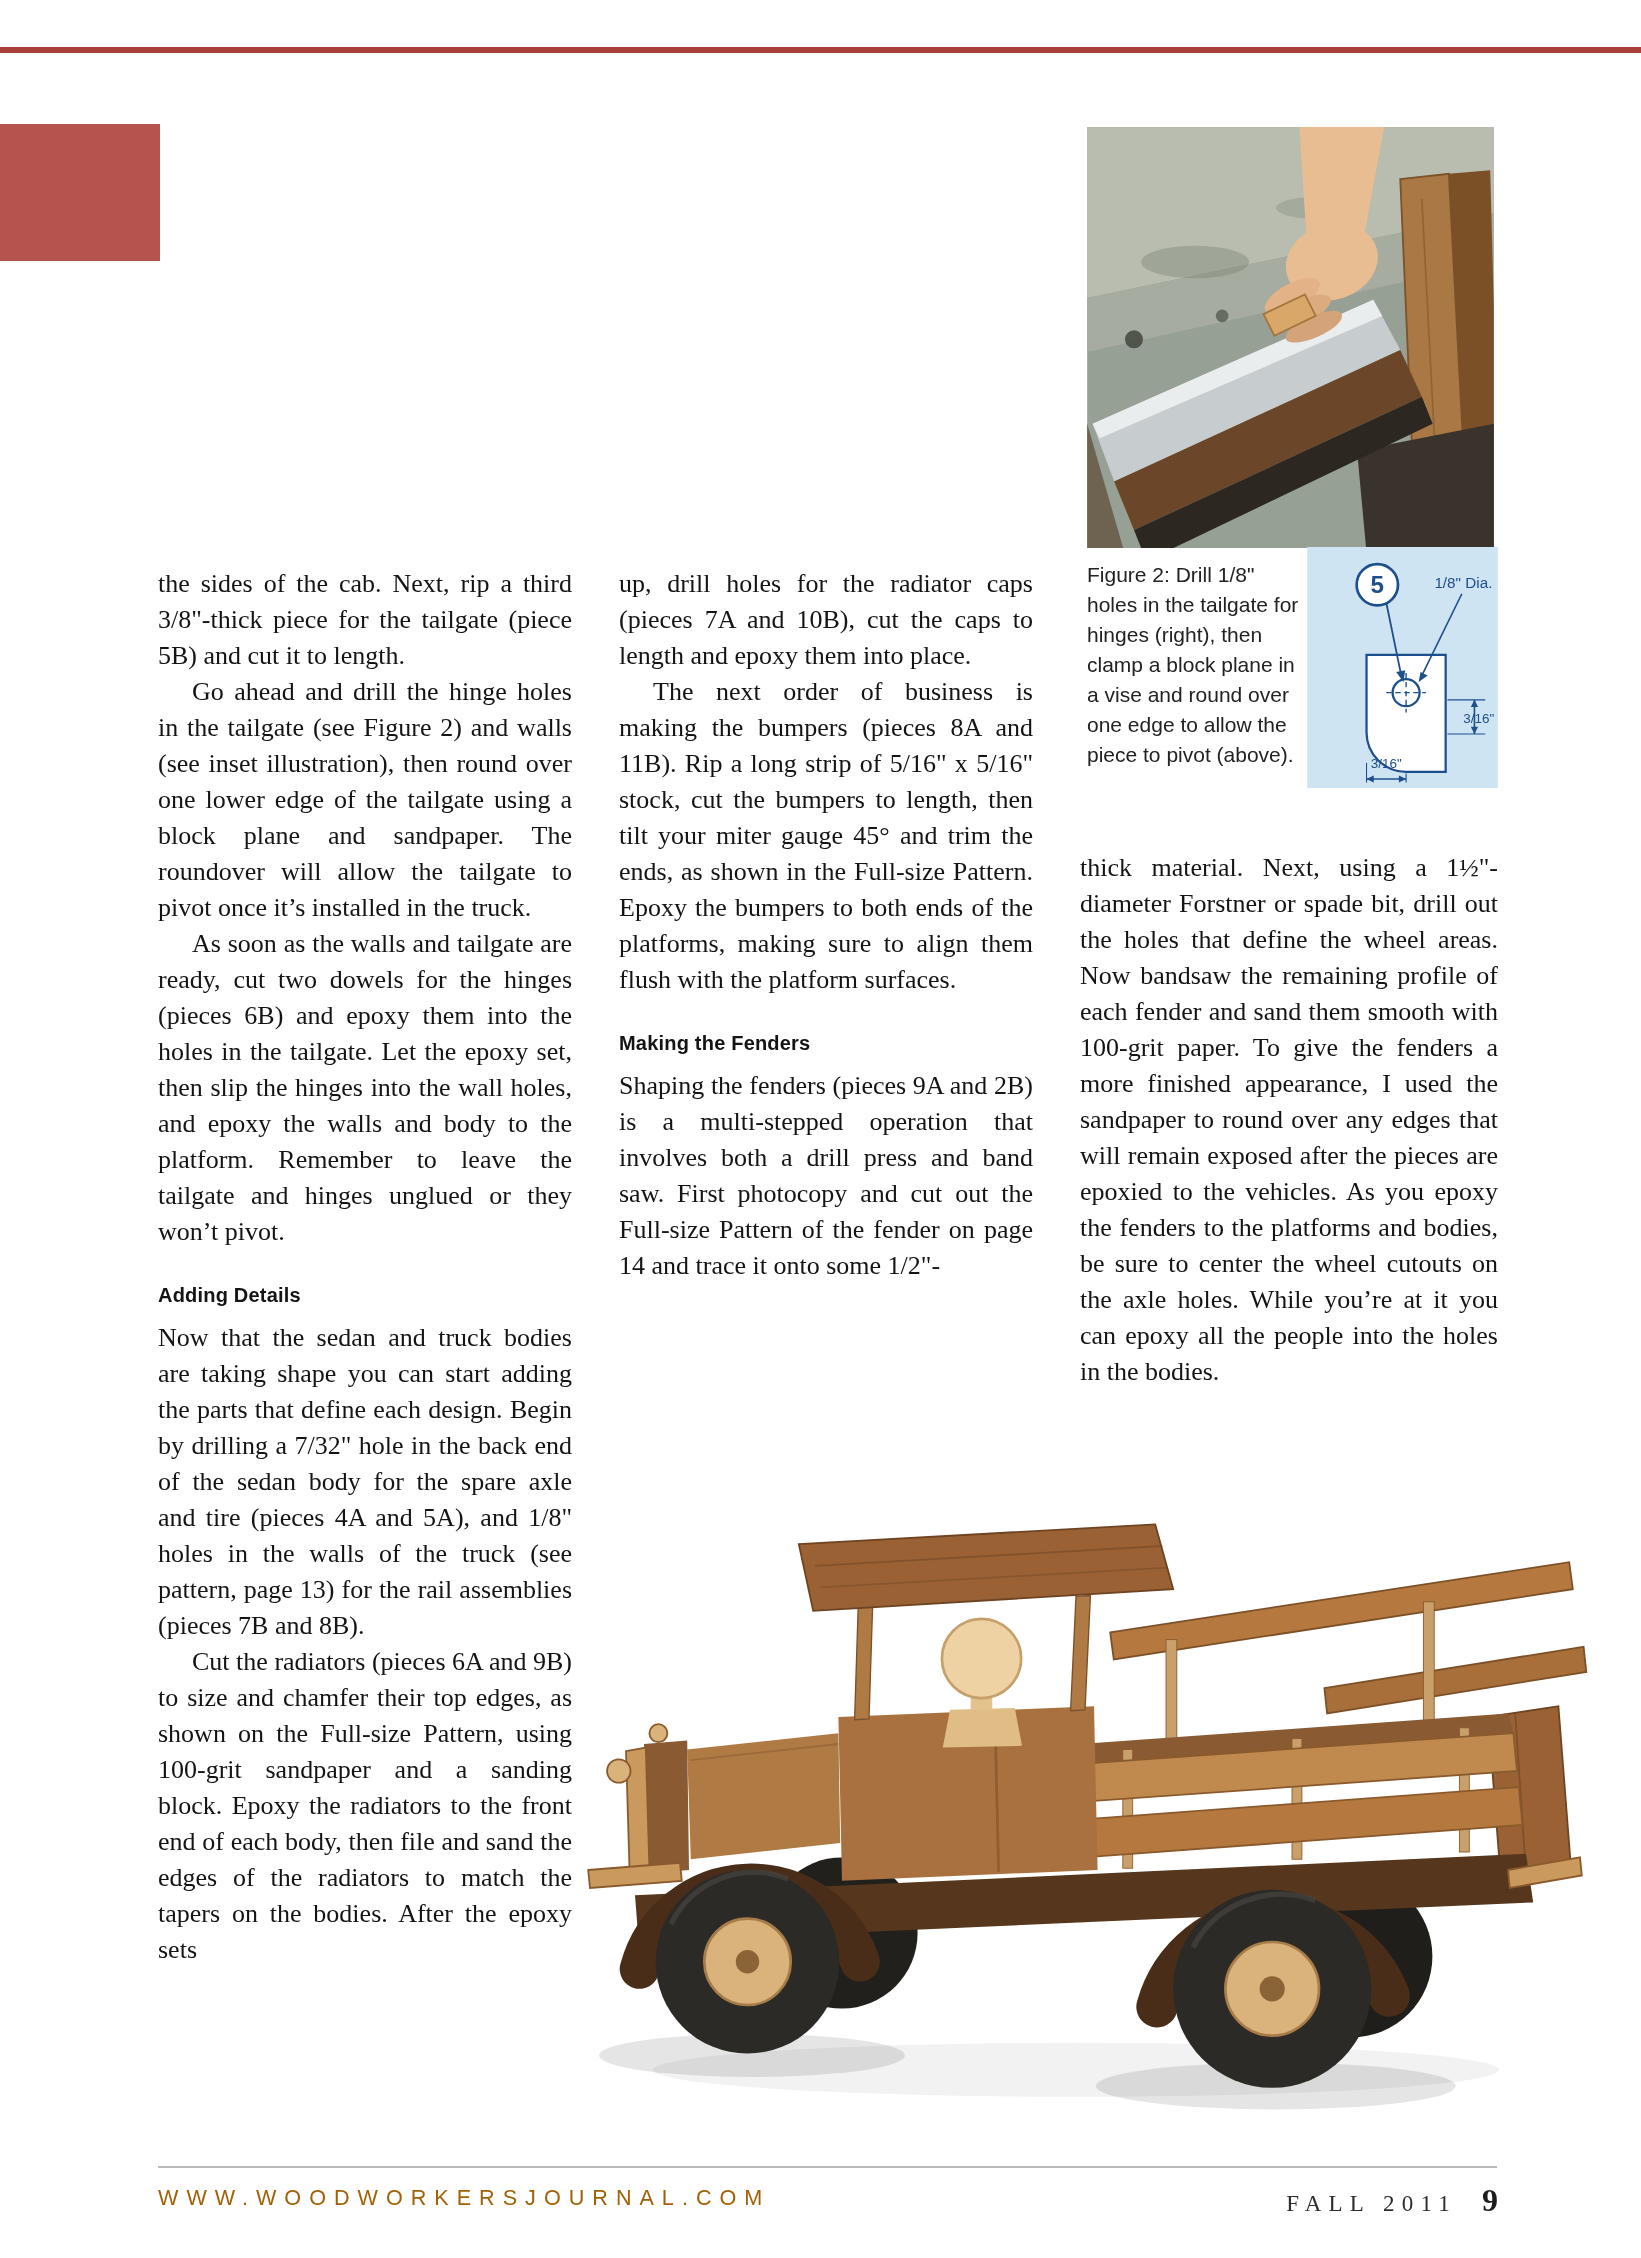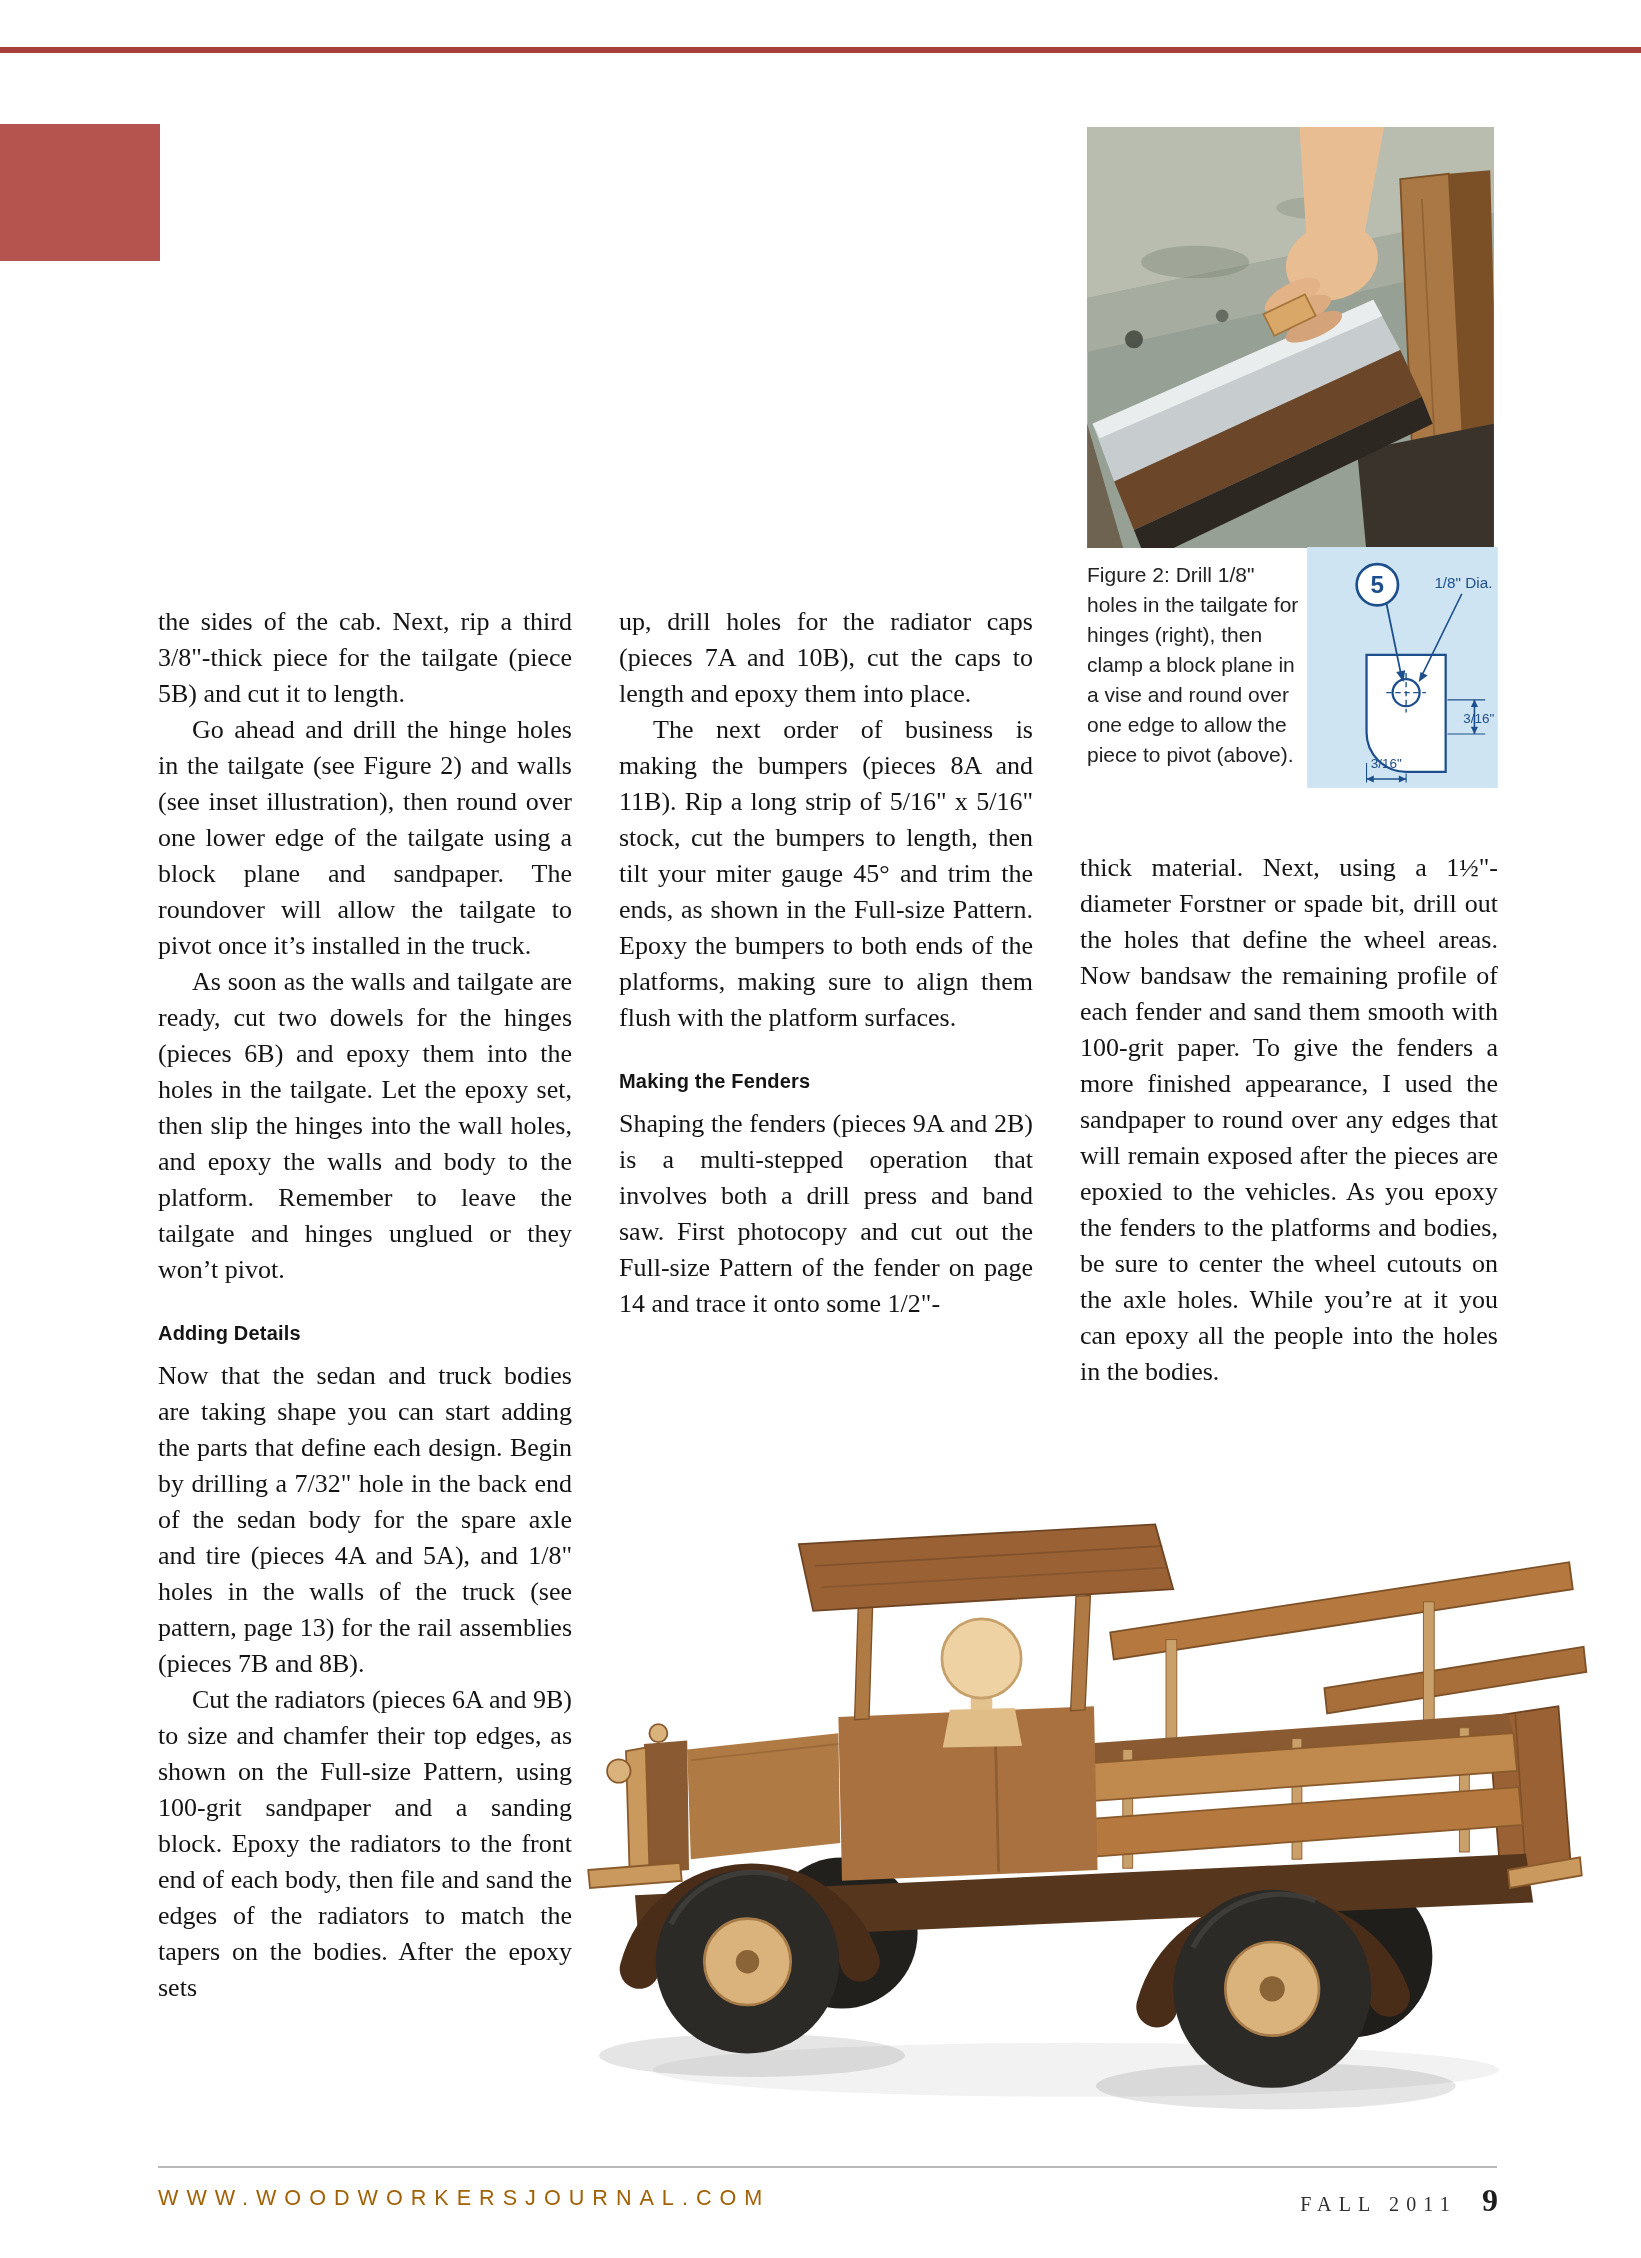--- a/index.html
+++ b/index.html
@@ -4,21 +4,21 @@
 <style>
   html,body { margin:0; padding:0; background:#e8e8e8; }
   .page {
     position:relative; width:1642px; height:2258px; background:#ffffff;
     font-family:"Liberation Serif", serif; color:#141414; overflow:hidden;
     margin:0 auto;
   }
   .top-rule { position:absolute; left:0; top:47px; width:1642px; height:6.3px; background:#a8403a; }
   .red-block { position:absolute; left:0; top:124px; width:160px; height:137px; background:#b5534f; }
 
-  .col { position:absolute; top:604px; width:414px; font-size:26px; line-height:36px; text-align:justify; }
+  .col { position:absolute; top:566px; width:414px; font-size:26px; line-height:36px; text-align:justify; }
   .col1 { left:158px; }
   .col2 { left:619px; }
   .col3 { left:1080px; top:850px; width:418px; }
   .col p { margin:0; }
   .col p.indent { text-indent:34px; }
   .subhead {
     font-family:"Liberation Sans", sans-serif; font-weight:700; font-size:20px;
     margin:27px 0 7.2px 0; text-align:left; letter-spacing:0.2px;
   }
 
@@ -31,21 +31,21 @@
   .fig-diagram { position:absolute; left:1307px; top:547px; width:191px; height:241px; }
 
   .truck-photo { position:absolute; left:572px; top:1447px; width:1026px; height:693px; }
 
   .footer-rule { position:absolute; left:158px; top:2166px; width:1339px; height:1.8px; background:#b9b9b9; }
   .footer-site {
     position:absolute; left:158px; top:2185px;
     font-family:"Liberation Sans", sans-serif; font-size:21.6px; letter-spacing:8px; color:#a16207;
   }
   .footer-right { position:absolute; right:144px; top:2182px; display:flex; align-items:baseline; gap:25px; }
-  .footer-issue { font-family:"Liberation Serif", serif; font-size:20px; letter-spacing:7.2px; color:#2e2e2e; }
+  .footer-issue { font-family:"Liberation Serif", serif; font-size:23px; letter-spacing:7.2px; color:#2e2e2e; }
   .footer-page { font-family:"Liberation Serif", serif; font-size:32px; font-weight:700; color:#1d1d1d; }
 
   svg text { font-family:"Liberation Sans", sans-serif; }
 </style>
 </head>
 <body>
 
 <div class="page">
 
   <div class="top-rule"></div>

